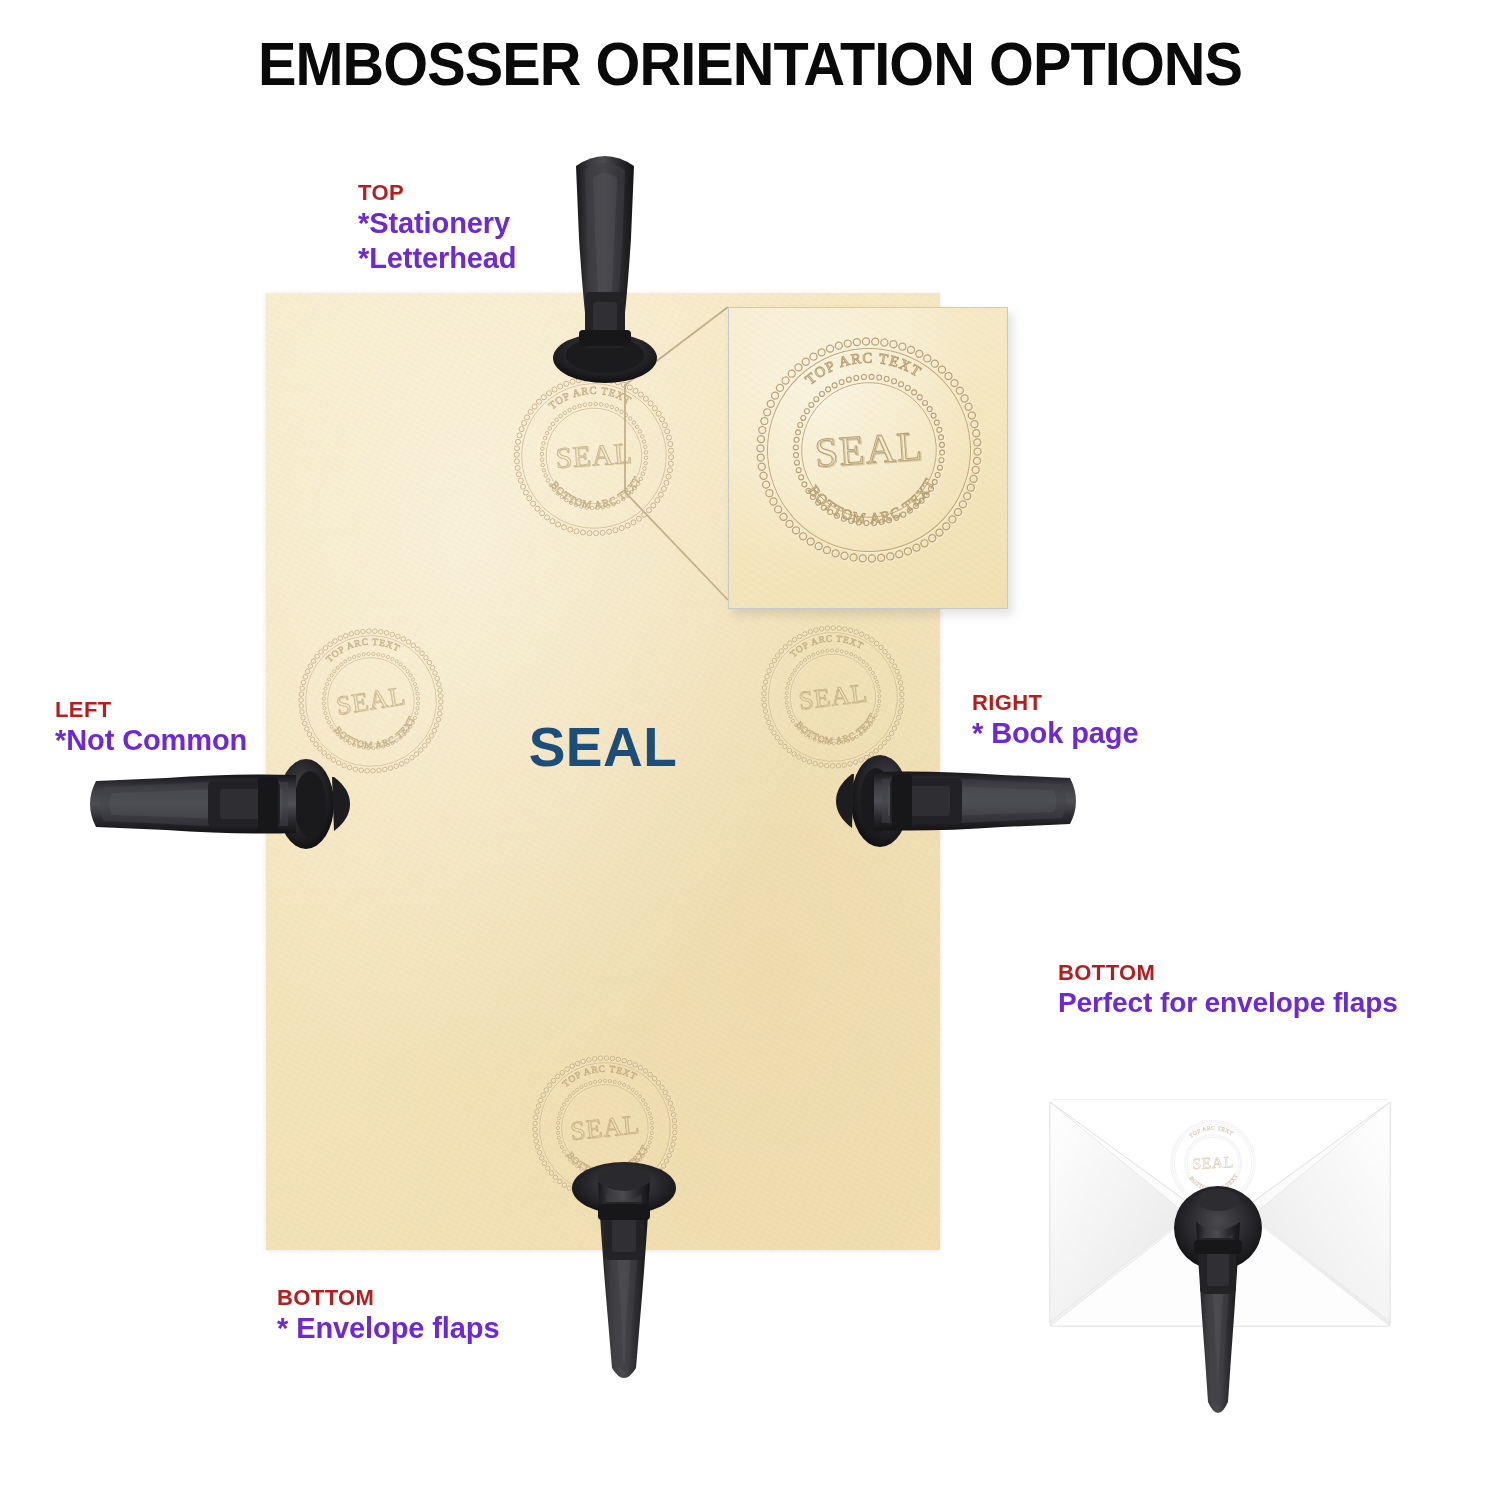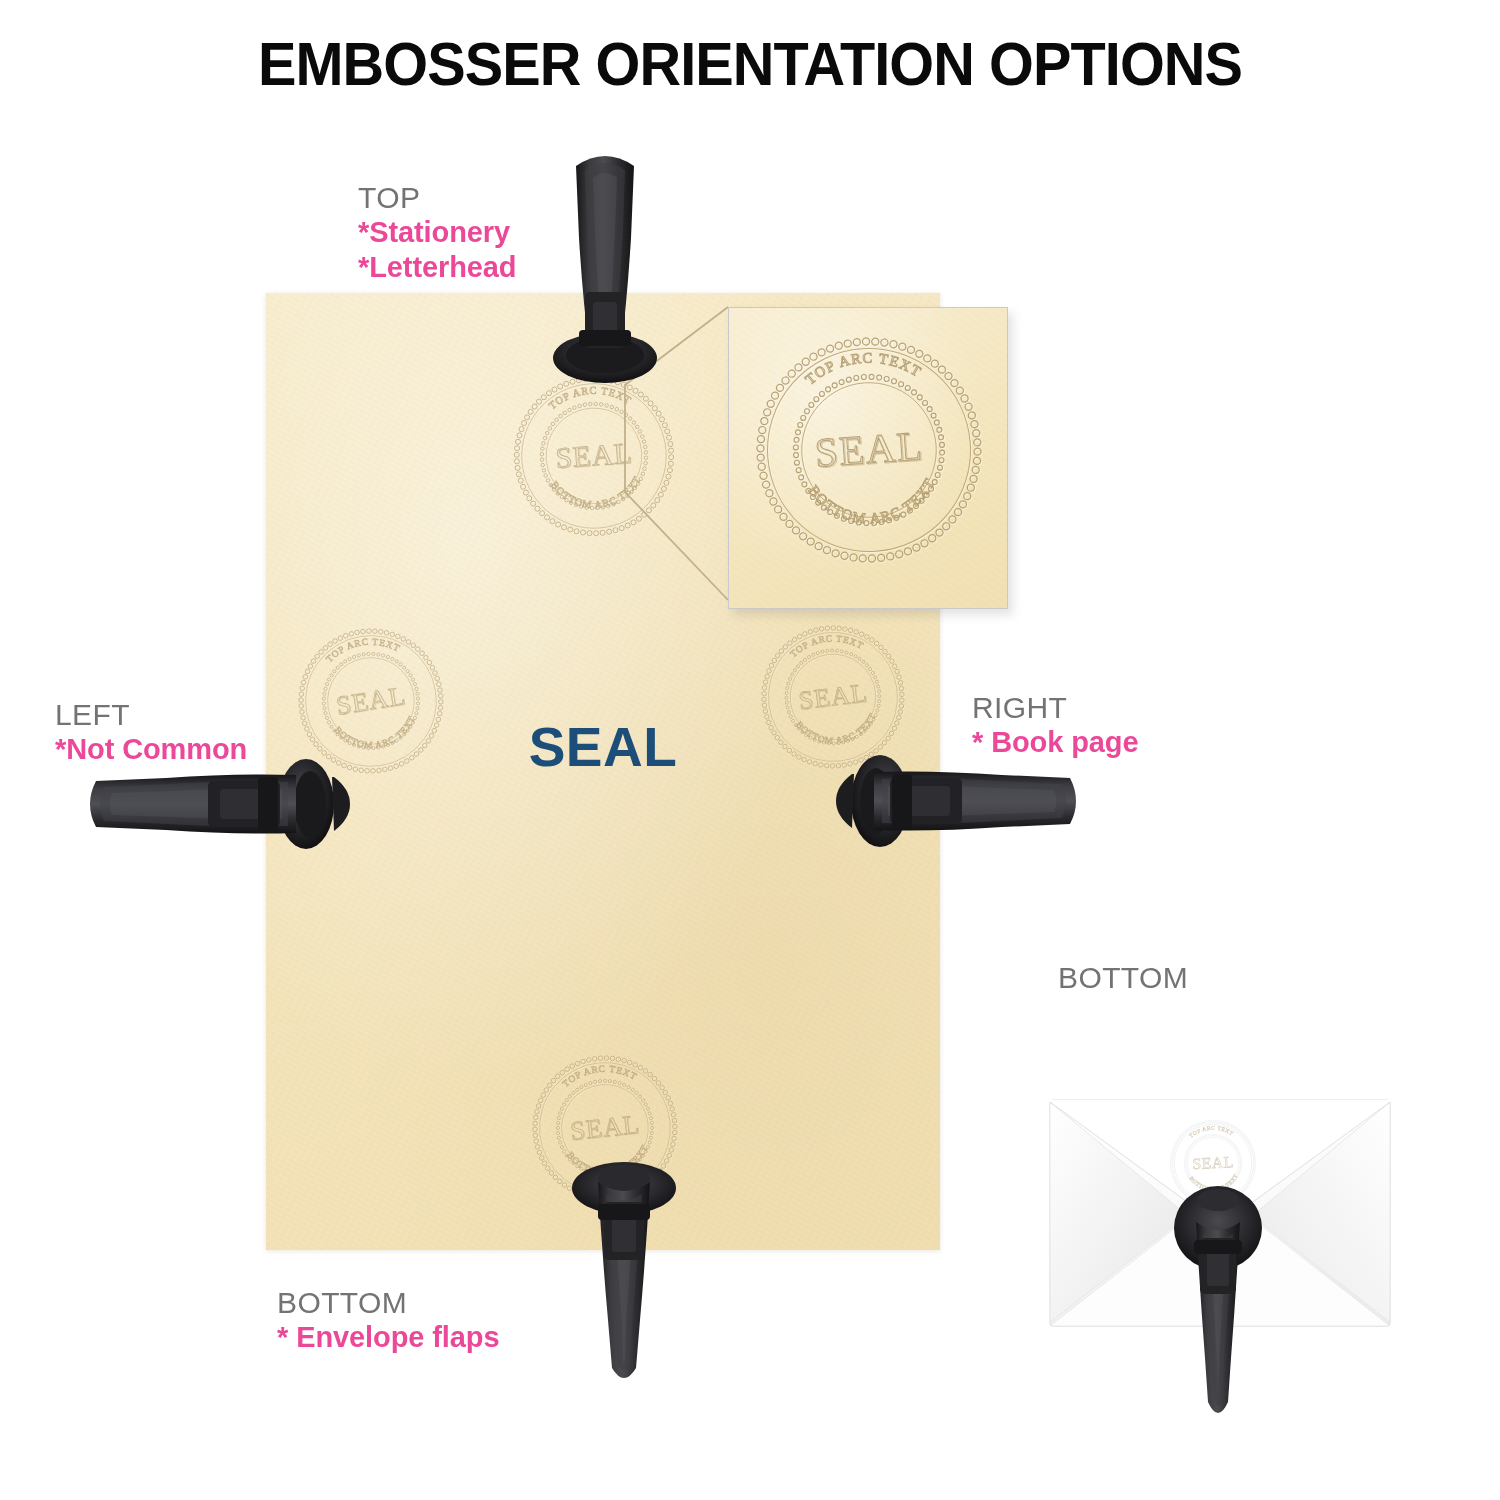--- a/index.html
+++ b/index.html
@@ -78,25 +78,25 @@
   }
   #callout-lines{position:absolute;left:0;top:0;width:1500px;height:1500px;z-index:4;pointer-events:none;}
 
   
   .embosser{position:absolute;z-index:9;}
   .embosser svg{display:block;overflow:visible;}
 
   
   .lbl{position:absolute;z-index:10;}
   .lbl .hd{
-    color:#737373;font-weight:normal;font-size:30px;letter-spacing:.4px;
+    color:#b91c1c;font-weight:bold;font-size:22px;letter-spacing:.4px;
     line-height:1.18;font-family:"Liberation Sans", sans-serif;
   }
   .lbl .ln{
-    color:#ec4899;font-weight:bold;font-size:29px;letter-spacing:-.1px;
+    color:#6d28d9;font-weight:bold;font-size:29px;letter-spacing:-.1px;
     line-height:1.2;font-family:"Liberation Sans", sans-serif;white-space:nowrap;
   }
 
   #lbl-top{left:358px;top:180px;}
   #lbl-left{left:55px;top:697px;}
   #lbl-right{left:972px;top:690px;}
   #lbl-bottom-left{left:277px;top:1285px;}
   #lbl-bottom-right{left:1058px;top:960px;}
   #lbl-bottom-right .ln{font-size:28px;}
 
@@ -2060,15 +2060,16 @@
     <div class="ln">*Not Common</div>
   </div>
 
   <div class="lbl" id="lbl-bottom-left">
     <div class="hd">BOTTOM</div>
     <div class="ln">* Envelope flaps</div>
   </div>
 
   <div class="lbl" id="lbl-bottom-right">
     <div class="hd">BOTTOM</div>
+    <div class="ln">Perfect for envelope flaps</div>
   </div>
 
 </div>
 
 </body></html>

